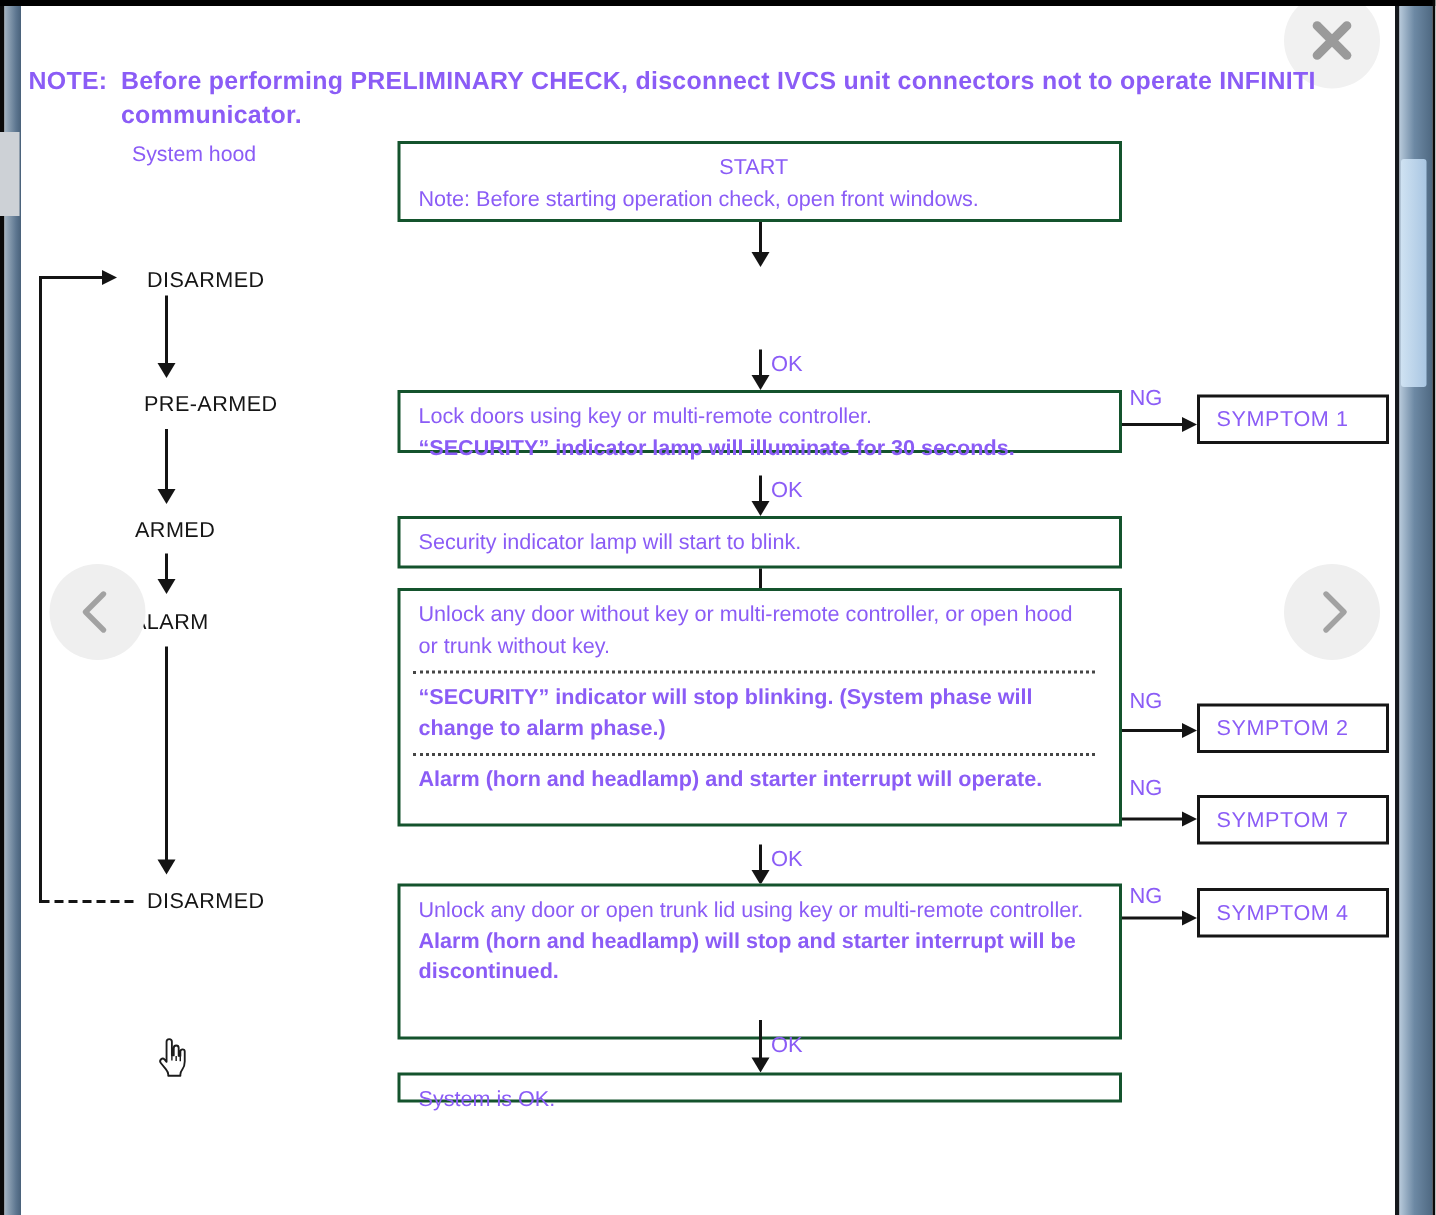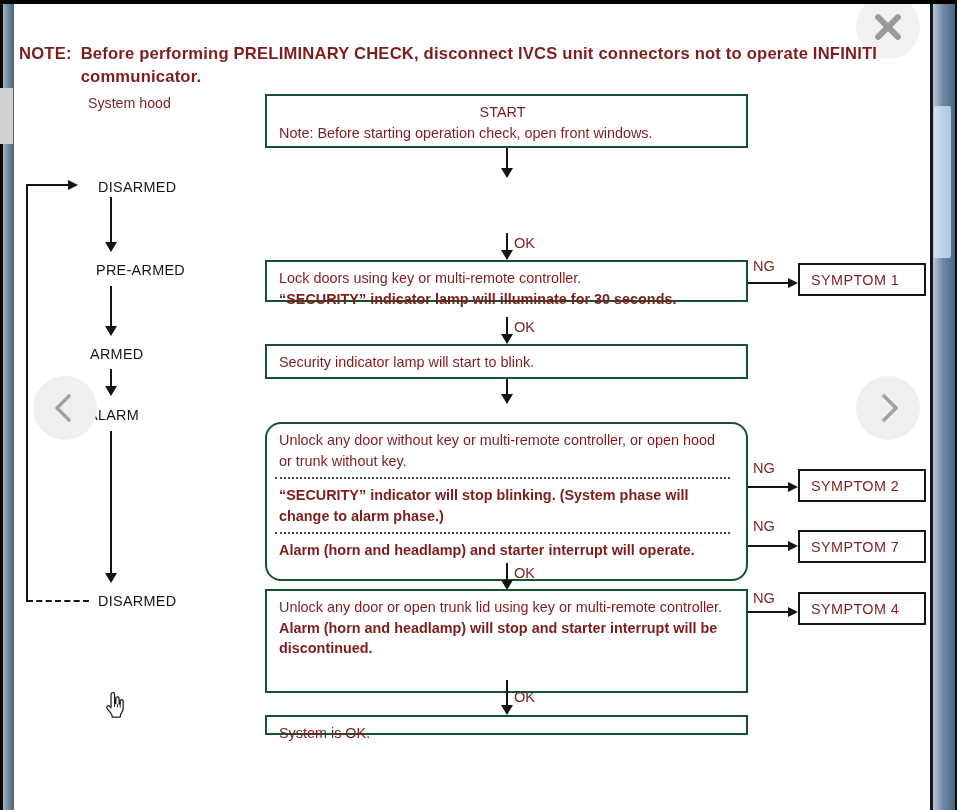--- a/index.html
+++ b/index.html
@@ -25,21 +25,21 @@
                 background:#f1f1f1; z-index:4; display:flex; align-items:center; justify-content:center; }
   #close-btn { left:856px; top:-5px; }
   #prev-btn  { left:33px;  top:376px; background:#efefef; }
   #next-btn  { left:856px; top:376px; background:#efefef; }
   .xbar { position:absolute; width:34px; height:6px; background:#9a9a9a; border-radius:3px; left:15px; top:29px; }
   .xbar.a { transform:rotate(45deg); }
   .xbar.b { transform:rotate(-45deg); }
   .chev { stroke:#a2a2a2; stroke-width:3.6; fill:none; stroke-linecap:round; stroke-linejoin:round; }
 
   
-  .scan { color:#7f1d1d; }
+  .scan { color:#8b5cf6; }
   #note { position:absolute; left:19px; top:42px; width:916px; display:flex; gap:9px; z-index:6;
           font-weight:bold; font-size:16.6px; line-height:23px; letter-spacing:.2px; }
   #note .lbl { white-space:nowrap; }
   #col-header { position:absolute; left:88px; top:95px; font-size:14.2px; }
 
   .box { position:absolute; left:265px; width:483px; border:2px solid #14532d; background:#fff;
          font-size:14.4px; line-height:20.5px; padding:6px 20px 4px 12px; }
   .box .b { font-weight:bold; }
   .box .rule { border-top:2px dotted #454545; margin:6px -4px 6px -4px; height:0; }
   .start-title { text-align:center; }
@@ -121,21 +121,21 @@
   <div class="head-down" style="left:501px; top:334px;"></div>
   <div class="oklbl scan" style="top:319px;">OK</div>
 
   <div class="box scan" style="top:344px; height:35px;">
     <div>Security indicator lamp will start to blink.</div>
   </div>
 
   <div class="vline" style="left:506px; top:379px; height:17px;"></div>
   <div class="head-down" style="left:501px; top:394px;"></div>
 
-  <div class="box scan" style="top:422px; height:159px;border-radius:16px;">
+  <div class="box scan" style="top:392px; height:159px;">
     <div>Unlock any door without key or multi-remote controller, or open hood or trunk without key.</div>
     <div class="rule"></div>
     <div class="b">“SECURITY” indicator will stop blinking. (System phase will change to alarm phase.)</div>
     <div class="rule"></div>
     <div class="b">Alarm (horn and headlamp) and starter interrupt will operate.</div>
   </div>
 
   <div class="nglbl scan" style="top:460px;">NG</div>
   <div class="hline" style="left:748px; top:486px; width:42px;"></div>
   <div class="head-right" style="left:788px; top:482px;"></div>

